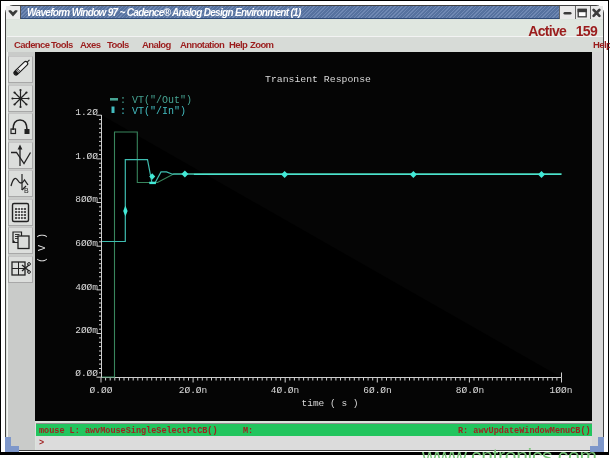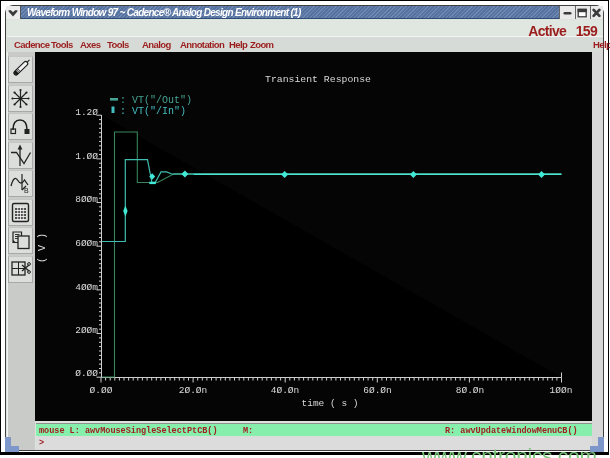--- a/index.html
+++ b/index.html
@@ -28,21 +28,21 @@
   border-top:1px solid #f3f3f3;box-sizing:border-box;}
 .mi{top:38.5px;color:#9b1d1d;font-weight:bold;font-size:9.5px;letter-spacing:-0.6px;white-space:pre;}
 
 #toolcol{left:7px;top:52px;width:28px;height:398px;background:#c9cbc9;border-left:1px solid #f2f2f2;box-sizing:border-box;}
 .tbtn{left:8px;width:25px;height:27px;background:#dcdedc;border:1px solid #a8a8a8;border-top-color:#c6c6c6;box-sizing:border-box;}
 
 #plotsvg{left:35px;top:52px;}
 
 #rmargin{left:592px;top:52px;width:11px;height:398px;background:#d7d7d7;}
 
-#srow1{left:36px;top:423px;width:556px;height:13px;background:#86efac;
+#srow1{left:36px;top:423px;width:556px;height:13px;background:#22c55e;
   border-top:1px solid #909090;box-sizing:border-box;}
 #srow2{left:36px;top:436px;width:556px;height:14px;background:#dcdcdc;}
 .stxt{color:#a02020;font-family:"Liberation Mono",monospace;font-weight:bold;font-size:8.5px;white-space:pre;}
 
 #wm{left:422px;top:444px;width:180px;height:22px;color:rgba(122,198,122,0.97);
   font-size:21px;letter-spacing:-0.3px;}
 
 .grip{background:#7e97ca;}
 </style></head><body>
 <div class="abs" id="edgeT"></div>
@@ -355,21 +355,21 @@
   <path d="M184.9 170.4 L188.4 173.9 L184.9 177.4 L181.4 173.9 Z"></path>
   <path d="M284.6 170.9 L288.1 174.4 L284.6 177.9 L281.1 174.4 Z"></path>
   <path d="M413.4 170.9 L416.9 174.4 L413.4 177.9 L409.9 174.4 Z"></path>
   <path d="M541.5 170.9 L545 174.4 L541.5 177.9 L538 174.4 Z"></path>
  </g>
 </svg>
 <div class="abs" id="rmargin"></div>
 <div class="abs" id="srow1">
     <span class="stxt" style="position:absolute;left:3px;top:2px;">mouse L: awvMouseSingleSelectPtCB()</span>
 <span class="stxt" style="position:absolute;left:207px;top:2px;">M:</span>
-<span class="stxt" style="position:absolute;left:380px;top:2px;padding-left:29px;">R: awvUpdateWindowMenuCB()</span>
+<span class="stxt" style="position:absolute;left:393px;top:2px;padding-left:29px;">R: awvUpdateWindowMenuCB()</span>
   </div>
 <div class="abs" id="srow2">
     <span class="stxt" style="position:absolute;left:3px;top:2px;">&gt;</span>
   </div>
 <div class="abs" id="wm">www.cntronics.com</div>
 <div class="abs grip" style="left:5px;top:437px;width:6px;height:14.5px;"></div>
 <div class="abs grip" style="left:5px;top:446px;width:14px;height:5.5px;"></div>
 <div class="abs grip" style="left:598px;top:437px;width:6px;height:14.5px;"></div>
 <div class="abs grip" style="left:590px;top:446px;width:14px;height:5.5px;"></div>
 

